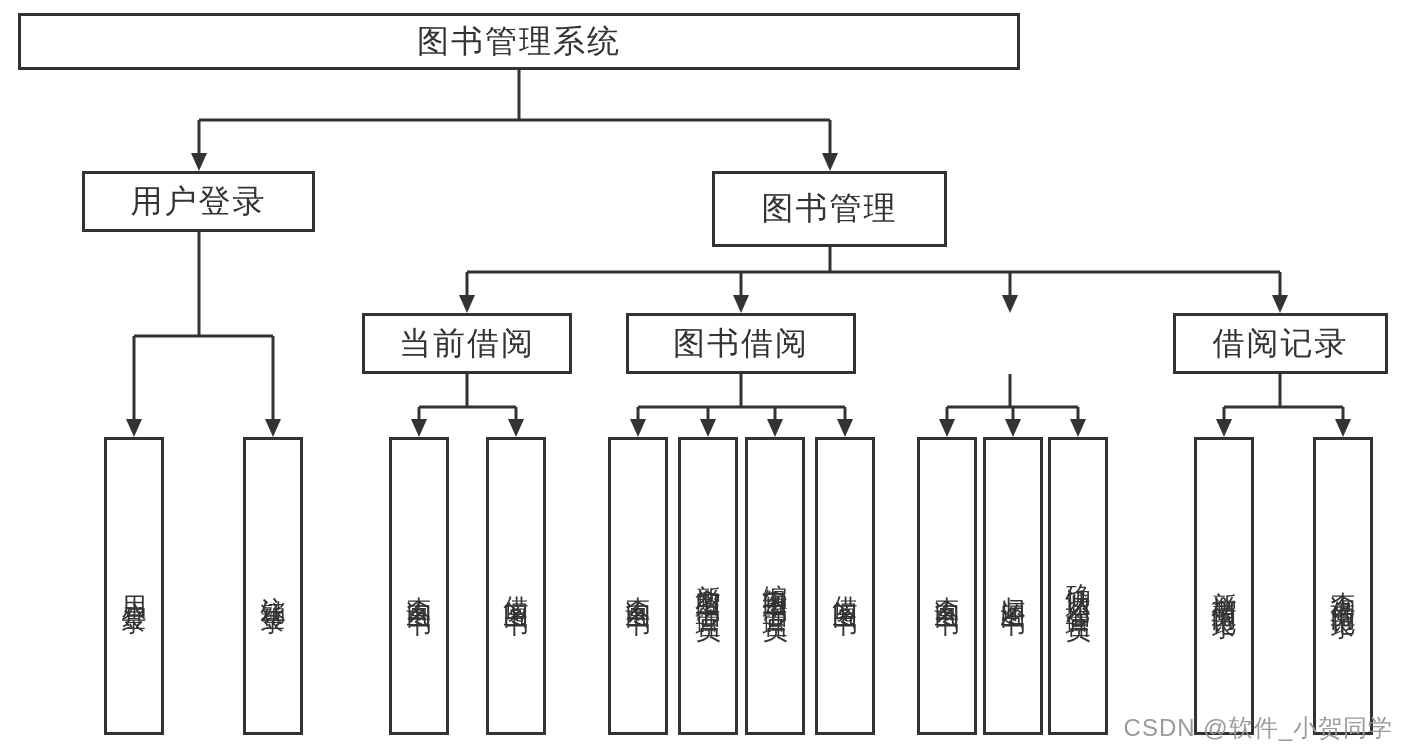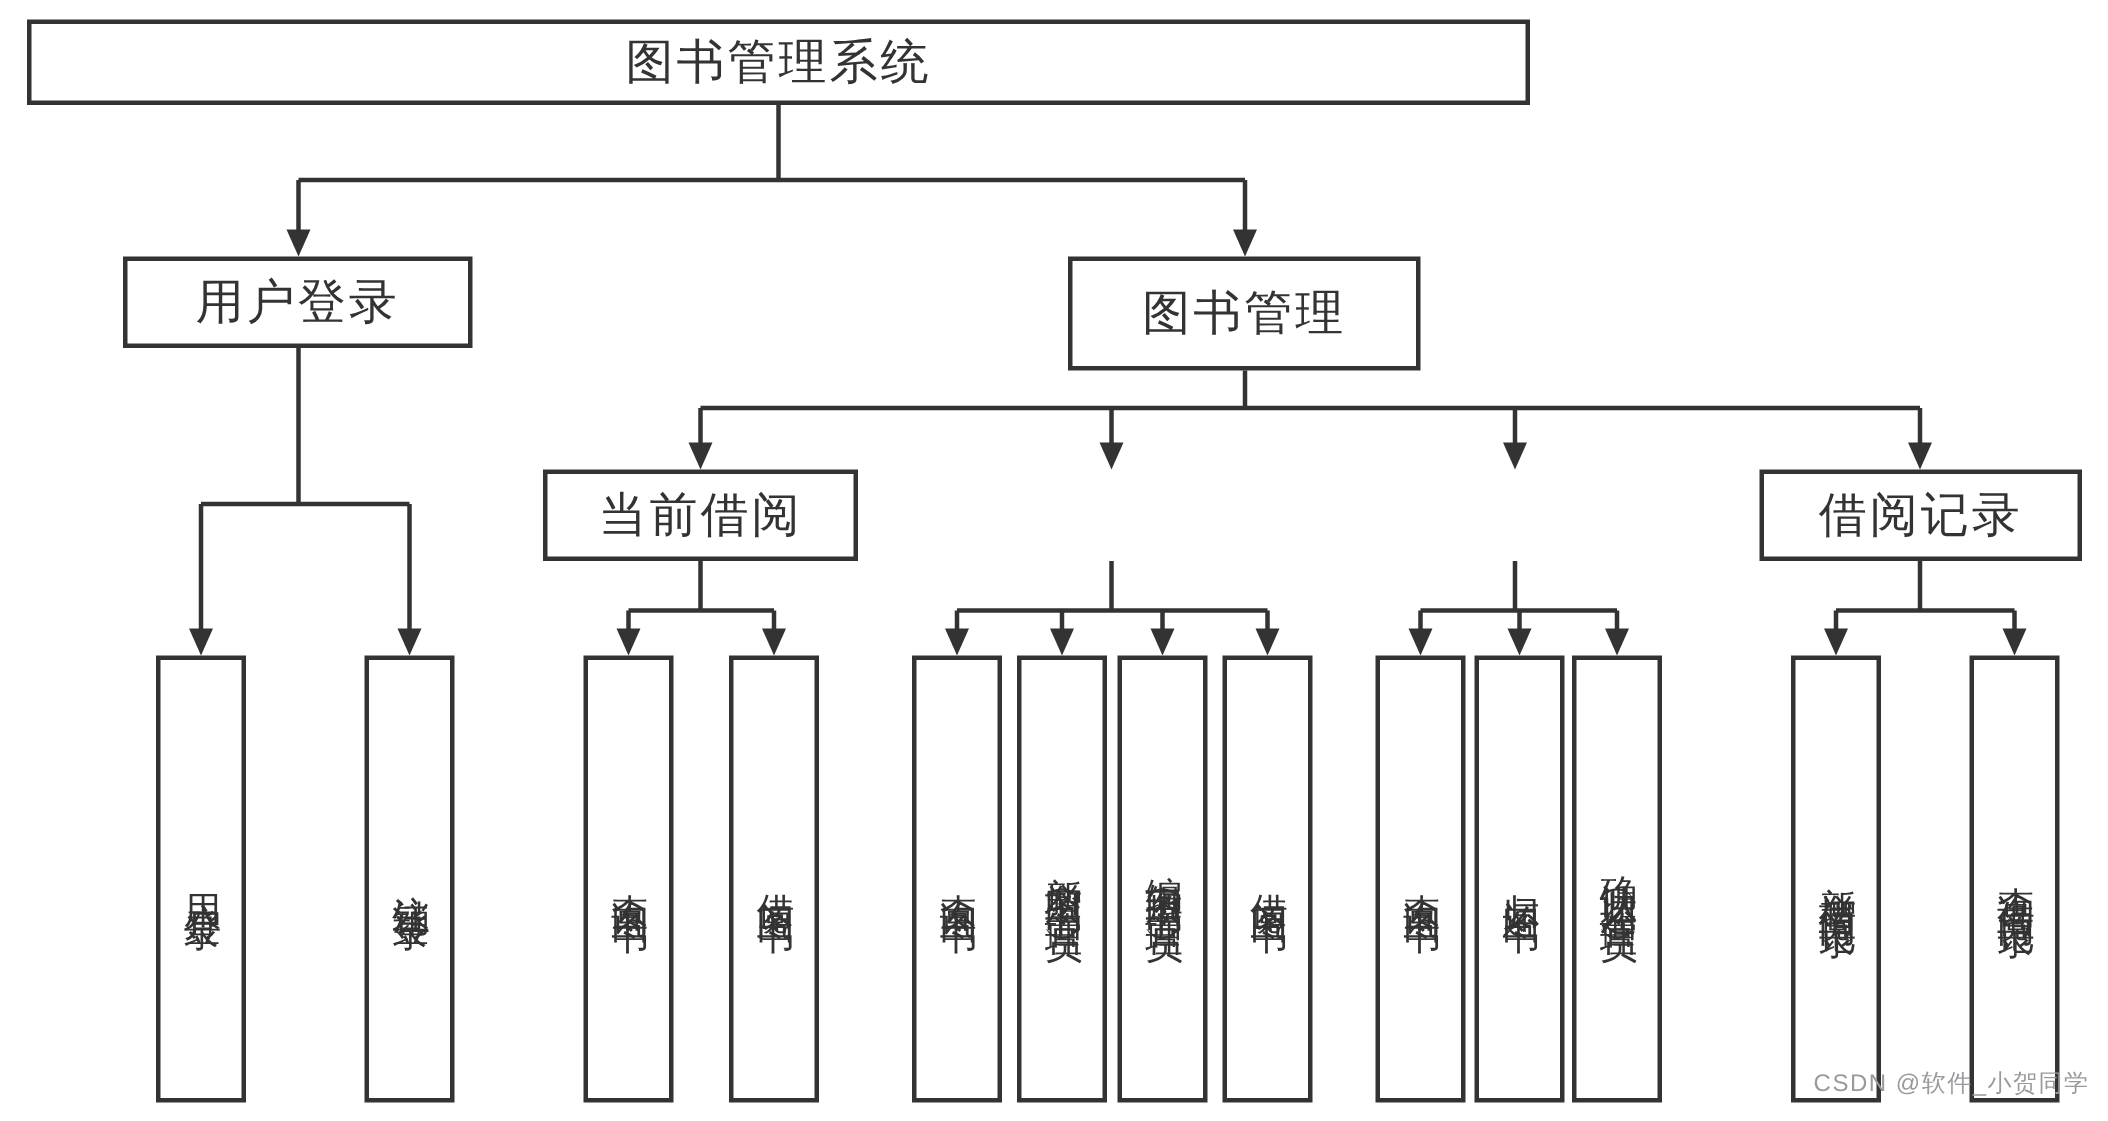--- a/index.html
+++ b/index.html
@@ -34,21 +34,21 @@
     writing-mode:vertical-rl;
     text-orientation:mixed;
     font-size:25px;
     letter-spacing:5px;
     line-height:1;
     white-space:nowrap;
   }
   .watermark{
     position:absolute;
     right:12px;top:712px;
-    font-size:16px;
+    font-size:24px;
     letter-spacing:1px;
     color:var(--watermark-color);
     z-index:4;
     pointer-events:none;
   }
 </style>
 </head>
 <body>
 
 <div class="canvas">
@@ -122,20 +122,23 @@
   <div class="node h" style="left:82px;top:171px;width:233px;height:61px;">
     <span>用户登录</span>
   </div>
   <div class="node h" style="left:712px;top:171px;width:235px;height:76px;">
     <span>图书管理</span>
   </div>
 
   <div class="node h" style="left:362px;top:313px;width:210px;height:61px;">
     <span>当前借阅</span>
   </div>
+  <div class="node h" style="left:626px;top:313px;width:230px;height:61px;">
+    <span>图书借阅</span>
+  </div>
   <div class="node h" style="left:1173px;top:313px;width:215px;height:61px;">
     <span>借阅记录</span>
   </div>
 
   <div class="node v" style="left:104px;top:437px;width:60px;height:298px;">
     <span class="vtext">用户登录</span>
   </div>
   <div class="node v" style="left:243px;top:437px;width:60px;height:298px;">
     <span class="vtext">注销登录</span>
   </div>

